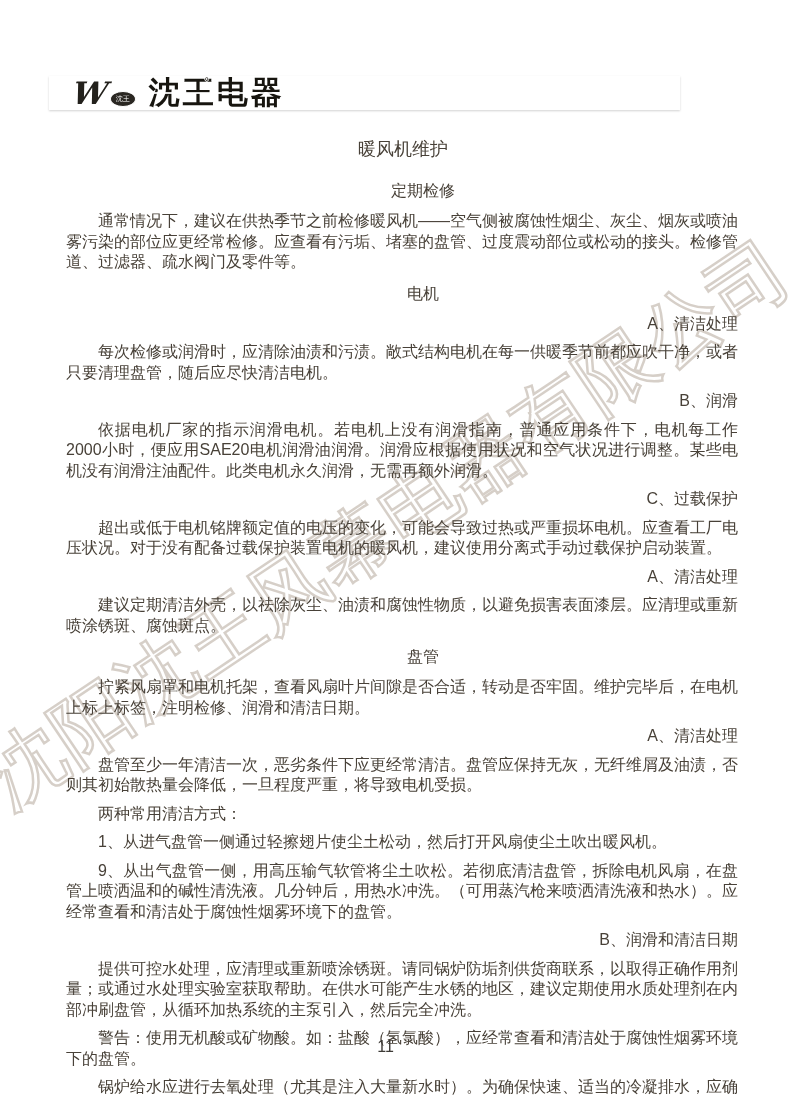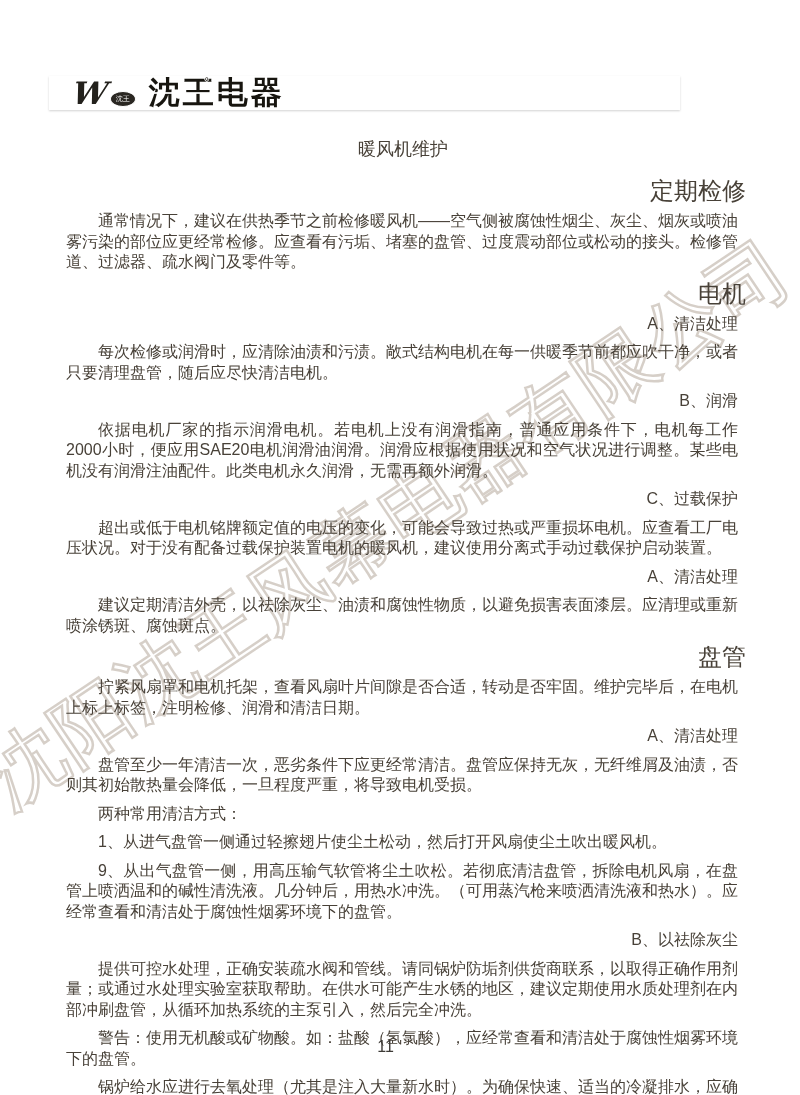--- a/index.html
+++ b/index.html
@@ -54,21 +54,21 @@
     text-shadow:-1px 0 #fff,1px 0 #fff,0 -1px #fff,0 1px #fff;
   }
   
   .content{
     position:absolute;left:58px;top:138px;width:688px;z-index:1;
     color:#484138;font-size:16px;line-height:20.5px;
     text-align:justify;
   }
   .doc-title{font-size:18px;line-height:22px;margin:0 0 18px 2px;text-align:center;}
   .blk{margin:8px;}
-  .blk-h1{font-size:24px;line-height:25px;margin:2px 0 2px 42px;text-align:right;}
+  .blk-h1{font-size:16px;line-height:25px;margin:2px 0 2px 42px;text-align:center;}
   .blk-sub{margin-left:37px;text-align:right;}
   .blk-p{text-indent:2em;}
   
   .page-number{
     position:absolute;left:0;top:1038px;width:771px;z-index:1;
     text-align:center;font-size:16px;color:#3d3a36;
   }
 </style>
 </head>
 <body>
@@ -99,20 +99,20 @@
       <div class="blk blk-p">超出或低于电机铭牌额定值的电压的变化，可能会导致过热或严重损坏电机。应查看工厂电压状况。对于没有配备过载保护装置电机的暖风机，建议使用分离式手动过载保护启动装置。</div>
       <div class="blk blk-sub">A、清洁处理</div>
       <div class="blk blk-p">建议定期清洁外壳，以祛除灰尘、油渍和腐蚀性物质，以避免损害表面漆层。应清理或重新喷涂锈斑、腐蚀斑点。</div>
       <div class="blk blk-h1">盘管</div>
       <div class="blk blk-p">拧紧风扇罩和电机托架，查看风扇叶片间隙是否合适，转动是否牢固。维护完毕后，在电机上标上标签，注明检修、润滑和清洁日期。</div>
       <div class="blk blk-sub">A、清洁处理</div>
       <div class="blk blk-p">盘管至少一年清洁一次，恶劣条件下应更经常清洁。盘管应保持无灰，无纤维屑及油渍，否则其初始散热量会降低，一旦程度严重，将导致电机受损。</div>
       <div class="blk blk-p">两种常用清洁方式：</div>
       <div class="blk blk-p">1、从进气盘管一侧通过轻擦翅片使尘土松动，然后打开风扇使尘土吹出暖风机。</div>
       <div class="blk blk-p">9、从出气盘管一侧，用高压输气软管将尘土吹松。若彻底清洁盘管，拆除电机风扇，在盘管上喷洒温和的碱性清洗液。几分钟后，用热水冲洗。（可用蒸汽枪来喷洒清洗液和热水）。应经常查看和清洁处于腐蚀性烟雾环境下的盘管。</div>
-      <div class="blk blk-sub">B、以祛除灰尘</div>
-      <div class="blk blk-p">提供可控水处理，正确安装疏水阀和管线。请同锅炉防垢剂供货商联系，以取得正确作用剂量；或通过水处理实验室获取帮助。在供水可能产生水锈的地区，建议定期使用水质处理剂在内部冲刷盘管，从循环加热系统的主泵引入，然后完全冲洗。</div>
+      <div class="blk blk-sub">B、润滑和清洁日期</div>
+      <div class="blk blk-p">提供可控水处理，应清理或重新喷涂锈斑。请同锅炉防垢剂供货商联系，以取得正确作用剂量；或通过水处理实验室获取帮助。在供水可能产生水锈的地区，建议定期使用水质处理剂在内部冲刷盘管，从循环加热系统的主泵引入，然后完全冲洗。</div>
       <div class="blk blk-p">警告：使用无机酸或矿物酸。如：盐酸（氢氯酸），应经常查看和清洁处于腐蚀性烟雾环境下的盘管。</div>
       <div class="blk blk-p">锅炉给水应进行去氧处理（尤其是注入大量新水时）。为确保快速、适当的冷凝排水，应确保适当规格，正确安装疏水阀和管线，查看疏水阀的可靠性。在清理阀门之前，应先清理过滤器。（若疏水阀不能正常工作，凝结水就会聚集到暖风机盘管，产生水锤）。适当地给每台热水暖风机放气，尽可能使用低压蒸汽。</div>
     </div>
 </div>
 
 <div class="page-number">11</div>
 
 </body></html>

